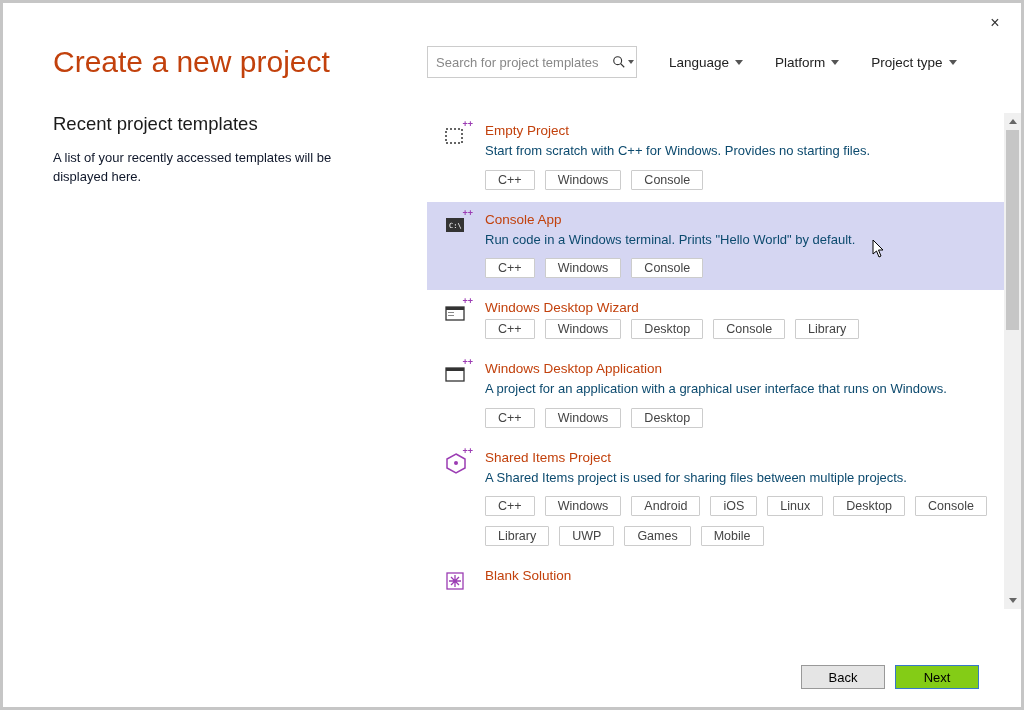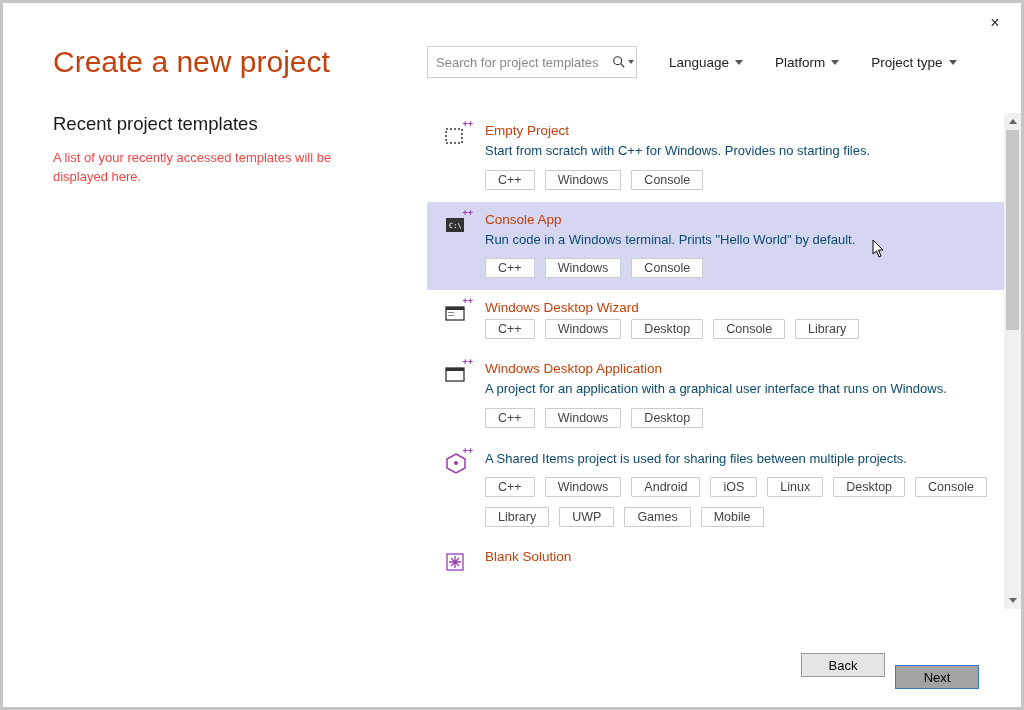--- a/index.html
+++ b/index.html
@@ -92,21 +92,21 @@
     }
     .left-col { flex: 0 0 350px; }
     .recent-title {
       font-size: 18.5px;
       font-weight: 400;
       color: #1b1b1b;
       margin-bottom: 14px;
     }
     .recent-desc {
       font-size: 13px;
-      color: #ef4444;
+      color: #0f172a;
       line-height: 1.45;
       max-width: 300px;
     }
     .template-pane {
       flex: 1;
       margin-left: 24px;
       position: relative;
       overflow: hidden;
     }
     .template-scroll {
@@ -186,23 +186,22 @@
       height: 24px;
       font-size: 13px;
       border: 1px solid #999;
       background: #e5e5e5;
       cursor: pointer;
       display: flex;
       align-items: center;
       justify-content: center;
     }
     .btn.primary {
-      background: #a3a3a3;
+      background: #84cc16;
       border: 1.5px solid #3778c9;
-      margin-top: 12px;
     }
     .cursor-ptr {
       position: absolute;
       left: 869px;
       top: 236px;
       pointer-events: none;
     }
     .ico-star {
       position: absolute;
       top: -4px; right: -4px;
@@ -330,20 +329,21 @@
         </div>
         <div class="template-item">
           <div class="tpl-icon">
             <svg width="22" height="22">
               <polygon points="11,2 20,7 20,16 11,21 2,16 2,7" fill="none" stroke="#9b3cb3" stroke-width="1.5"></polygon>
               <circle cx="11" cy="11" r="2" fill="#9b3cb3"></circle>
             </svg>
             <span class="ico-star">++</span>
           </div>
           <div class="tpl-body">
+            <div class="tpl-title">Shared Items Project</div>
             <div class="tpl-desc">A Shared Items project is used for sharing files between multiple projects.</div>
             <div class="tpl-tags">
               <span class="tag">C++</span>
               <span class="tag">Windows</span>
               <span class="tag">Android</span>
               <span class="tag">iOS</span>
               <span class="tag">Linux</span>
               <span class="tag">Desktop</span>
               <span class="tag">Console</span>
               <span class="tag">Library</span>

